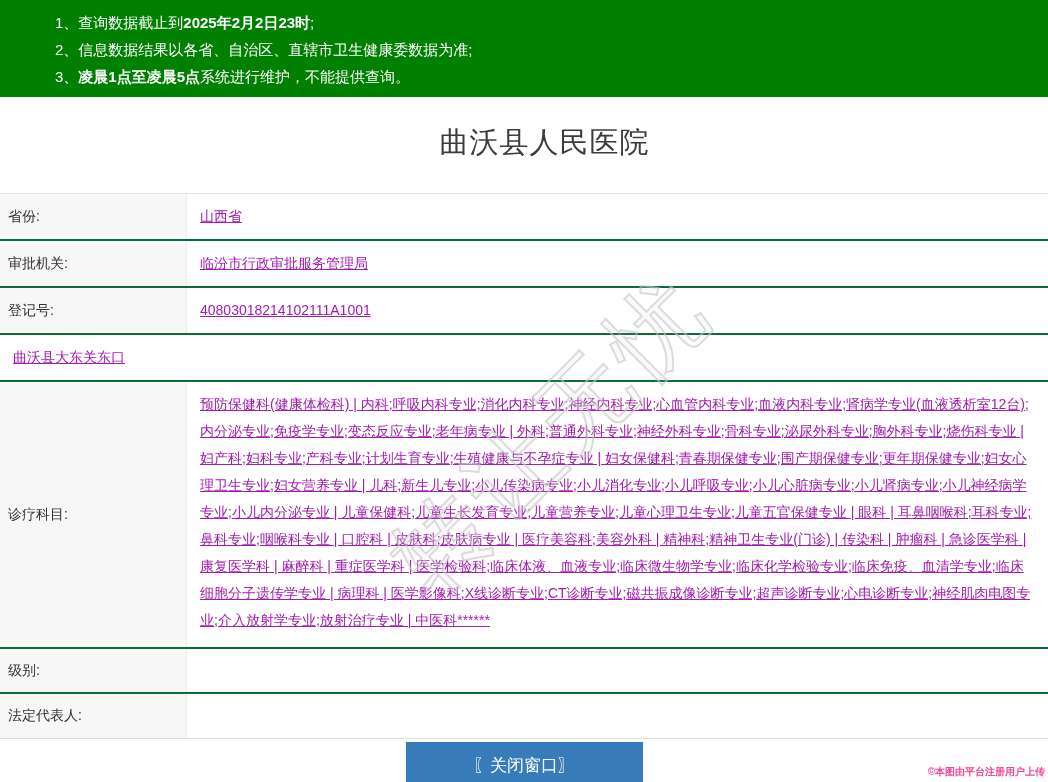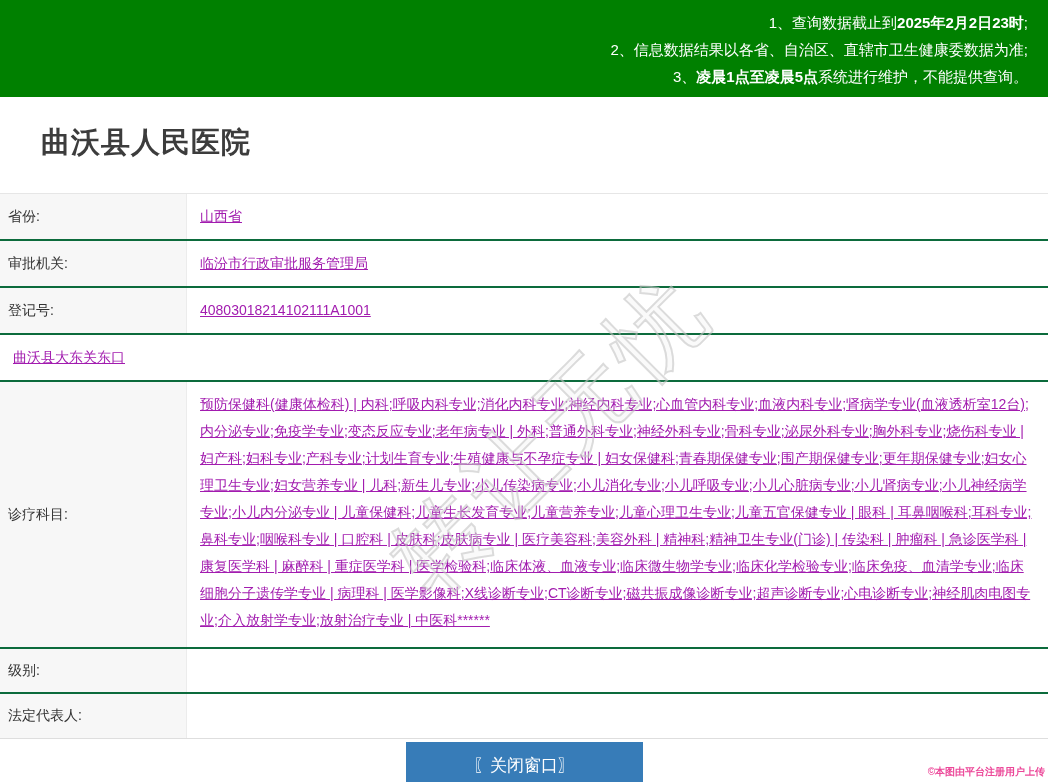--- a/index.html
+++ b/index.html
@@ -6,28 +6,28 @@
   html,body { width:1048px; height:782px; }
   body {
     font-family:"Liberation Sans","DejaVu Sans",sans-serif;
     background:#ffffff; color:#333;
     position:relative; overflow:hidden;
   }
 
   
   .notice-bar{
     background:#008000; color:#ffffff;
-    padding:9px 20px 12px 55px; height:97px;text-align:right;
+    padding:9px 20px 12px 55px; height:97px;
   }
   .notice-line{ font-size:15px; line-height:27px; white-space:nowrap; }
   .notice-line b{ font-weight:bold; }
 
   
   .page-title{
-    text-align:left; font-size:29px; font-weight:700;
+    text-align:center; font-size:29px; font-weight:400;
     color:#3c3c3c; margin-top:26px; letter-spacing:1px;margin-left:41px;
   }
 
   
   .detail-table{ margin-top:30px; border-top:1px solid #e6e6e6; }
   .detail-row{
     display:flex; align-items:flex-start;
     border-bottom:2px solid #0c6b3c;
     min-height:45px;
   }

